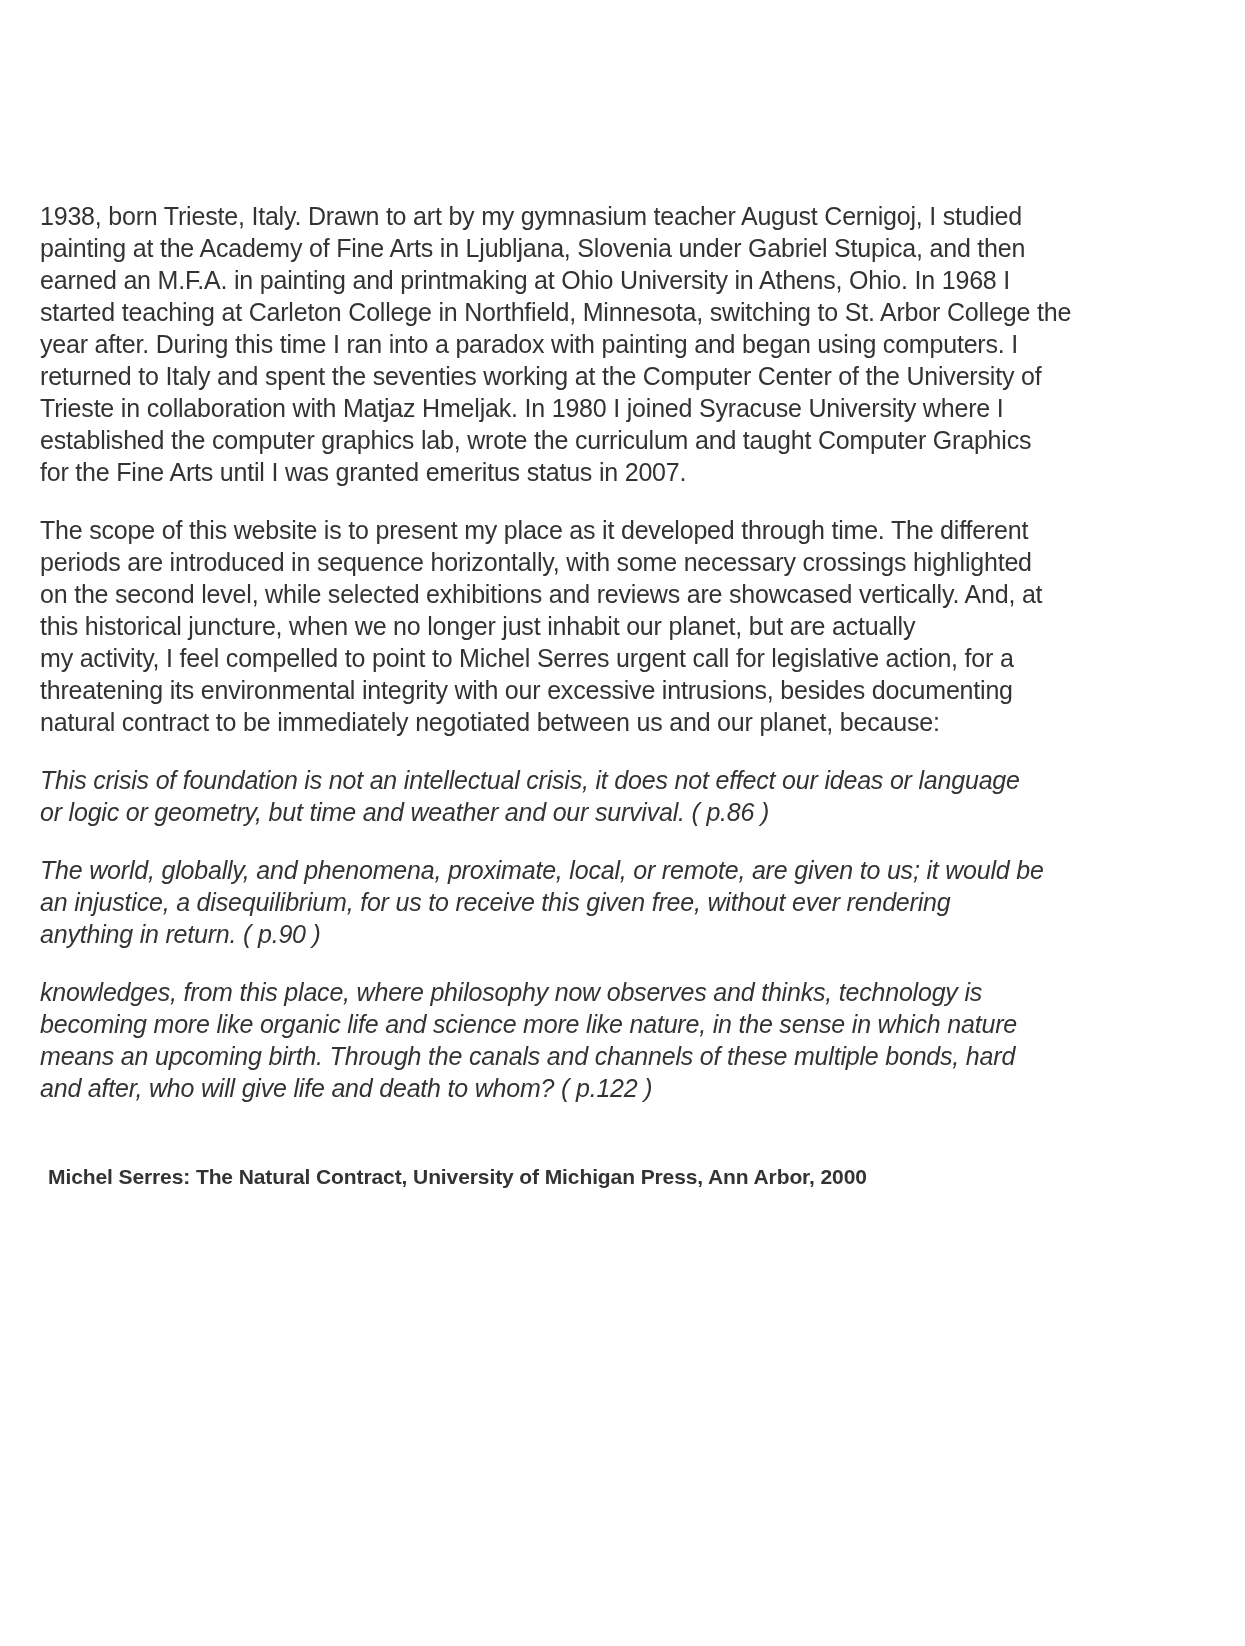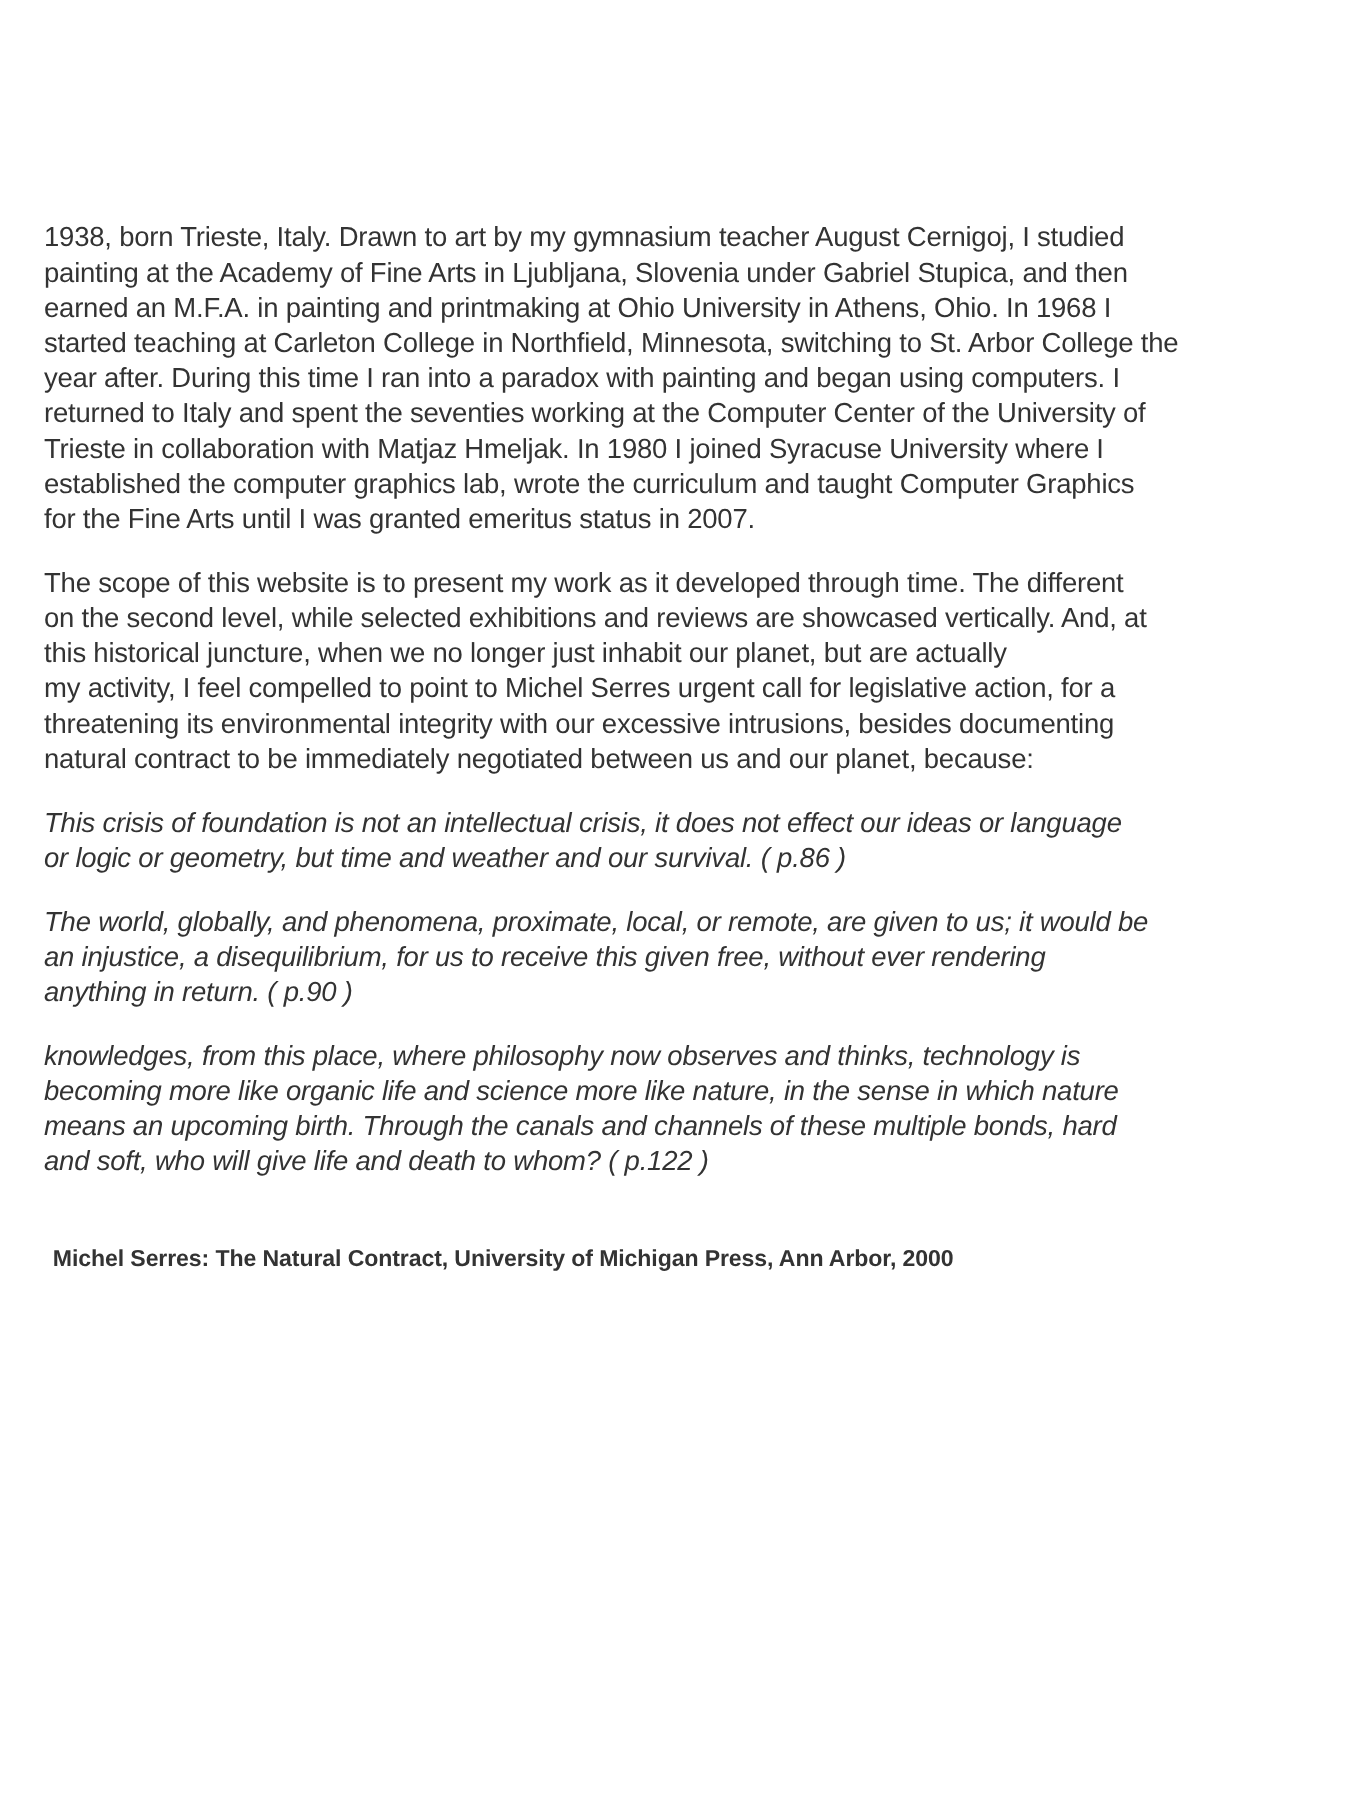--- a/index.html
+++ b/index.html
@@ -55,21 +55,22 @@
     <div class="line">earned an M.F.A. in painting and printmaking at Ohio University in Athens, Ohio. In 1968 I</div>
     <div class="line">started teaching at Carleton College in Northfield, Minnesota, switching to St. Arbor College the</div>
     <div class="line">year after. During this time I ran into a paradox with painting and began using computers. I</div>
     <div class="line">returned to Italy and spent the seventies working at the Computer Center of the University of</div>
     <div class="line">Trieste in collaboration with Matjaz Hmeljak. In 1980 I joined Syracuse University where I</div>
     <div class="line">established the computer graphics lab, wrote the curriculum and taught Computer Graphics</div>
     <div class="line">for the Fine Arts until I was granted emeritus status in 2007.</div>
   </div>
 
   <div class="para">
-    <div class="line">The scope of this website is to present my work as it developed through time. The different</div>
+    <div class="line">The scope of this website is to present my place as it developed through time. The different</div>
+    <div class="line">periods are introduced in sequence horizontally, with some necessary crossings highlighted</div>
     <div class="line">on the second level, while selected exhibitions and reviews are showcased vertically. And, at</div>
     <div class="line">this historical juncture, when we no longer just inhabit our planet, but are actually</div>
     <div class="line">my activity, I feel compelled to point to Michel Serres urgent call for legislative action, for a</div>
     <div class="line">threatening its environmental integrity with our excessive intrusions, besides documenting</div>
     <div class="line">natural contract to be immediately negotiated between us and our planet, because:</div>
   </div>
 
   <div class="para quote">
     <div class="line">This crisis of foundation is not an intellectual crisis, it does not effect our ideas or language</div>
     <div class="line">or logic or geometry, but time and weather and our survival. ( p.86 )</div>
@@ -78,18 +79,18 @@
   <div class="para quote">
     <div class="line">The world, globally, and phenomena, proximate, local, or remote, are given to us; it would be</div>
     <div class="line">an injustice, a disequilibrium, for us to receive this given free, without ever rendering</div>
     <div class="line">anything in return. ( p.90 )</div>
   </div>
 
   <div class="para quote">
     <div class="line">knowledges, from this place, where philosophy now observes and thinks, technology is</div>
     <div class="line">becoming more like organic life and science more like nature, in the sense in which nature</div>
     <div class="line">means an upcoming birth. Through the canals and channels of these multiple bonds, hard</div>
-    <div class="line">and soft, who will give life and death to whom? ( p.122 )</div>
+    <div class="line">and after, who will give life and death to whom? ( p.122 )</div>
   </div>
 
   <div class="para citation">Michel Serres: The Natural Contract, University of Michigan Press, Ann Arbor, 2000</div>
 
 </div>
 
 </body></html>

